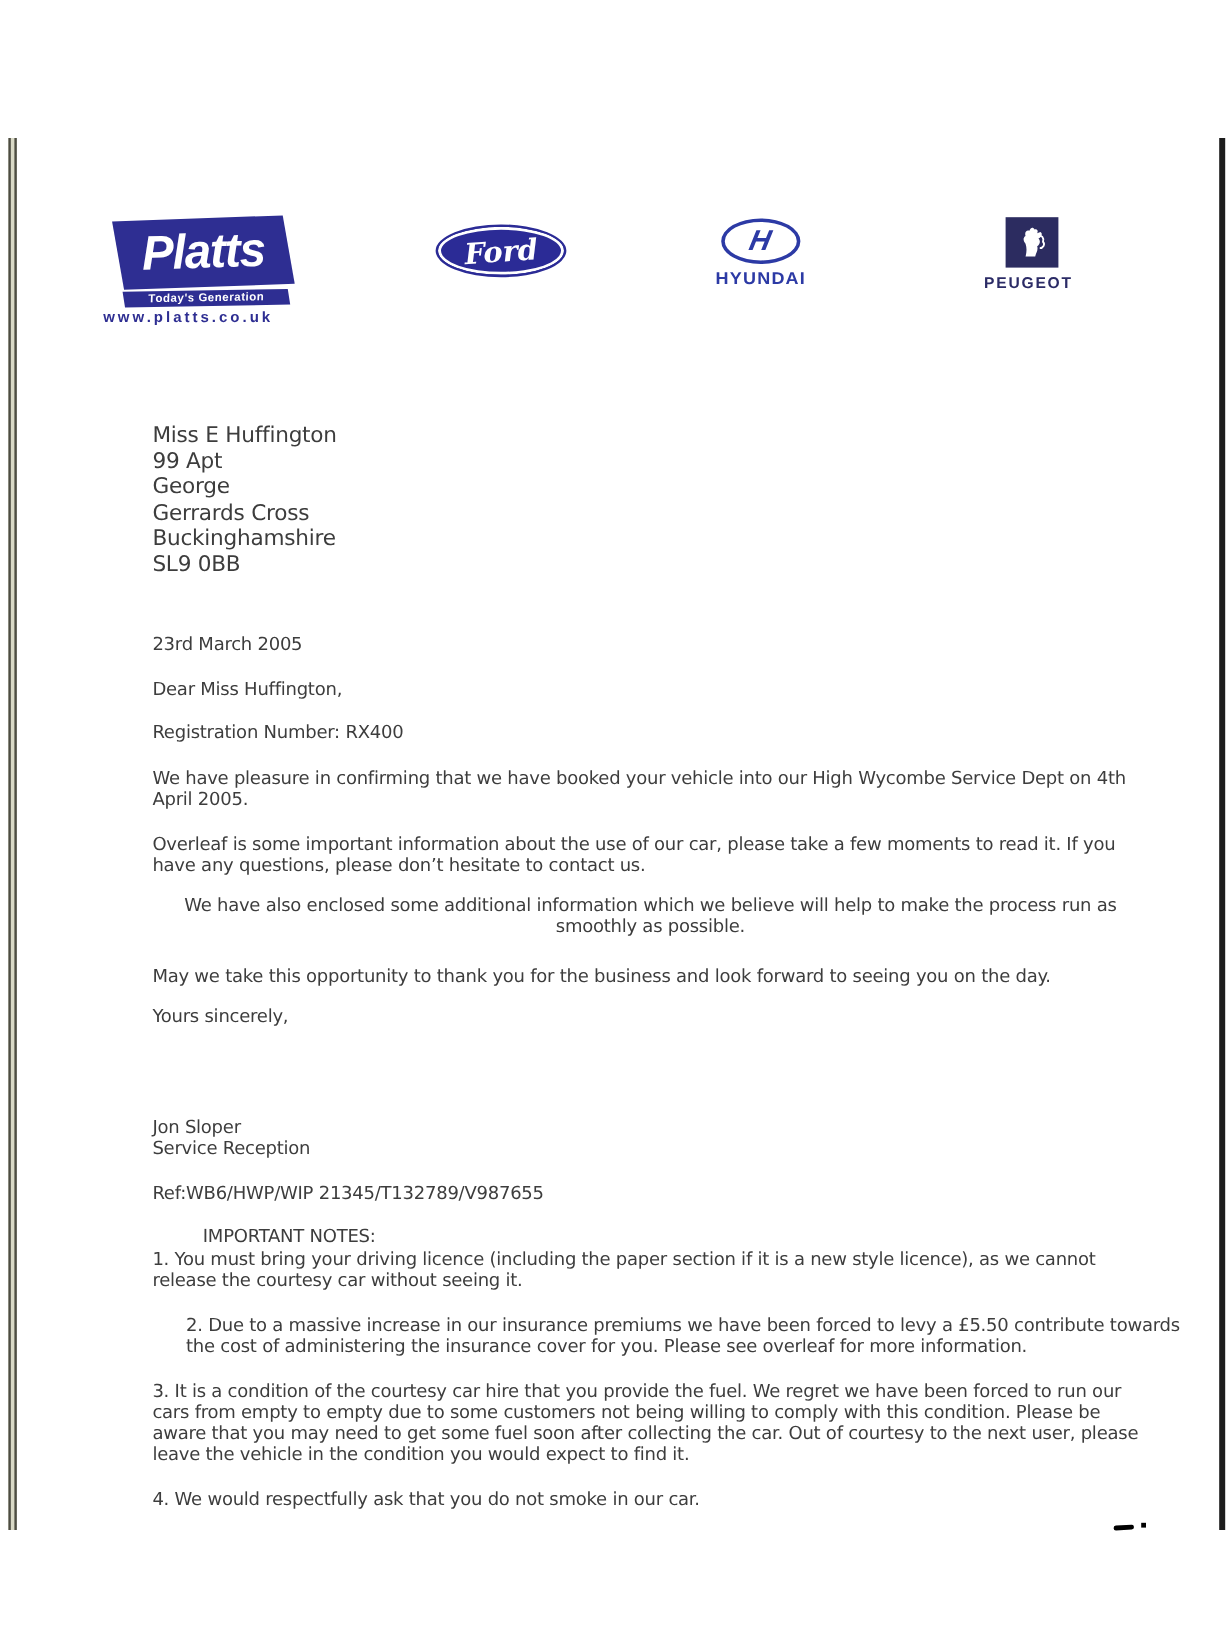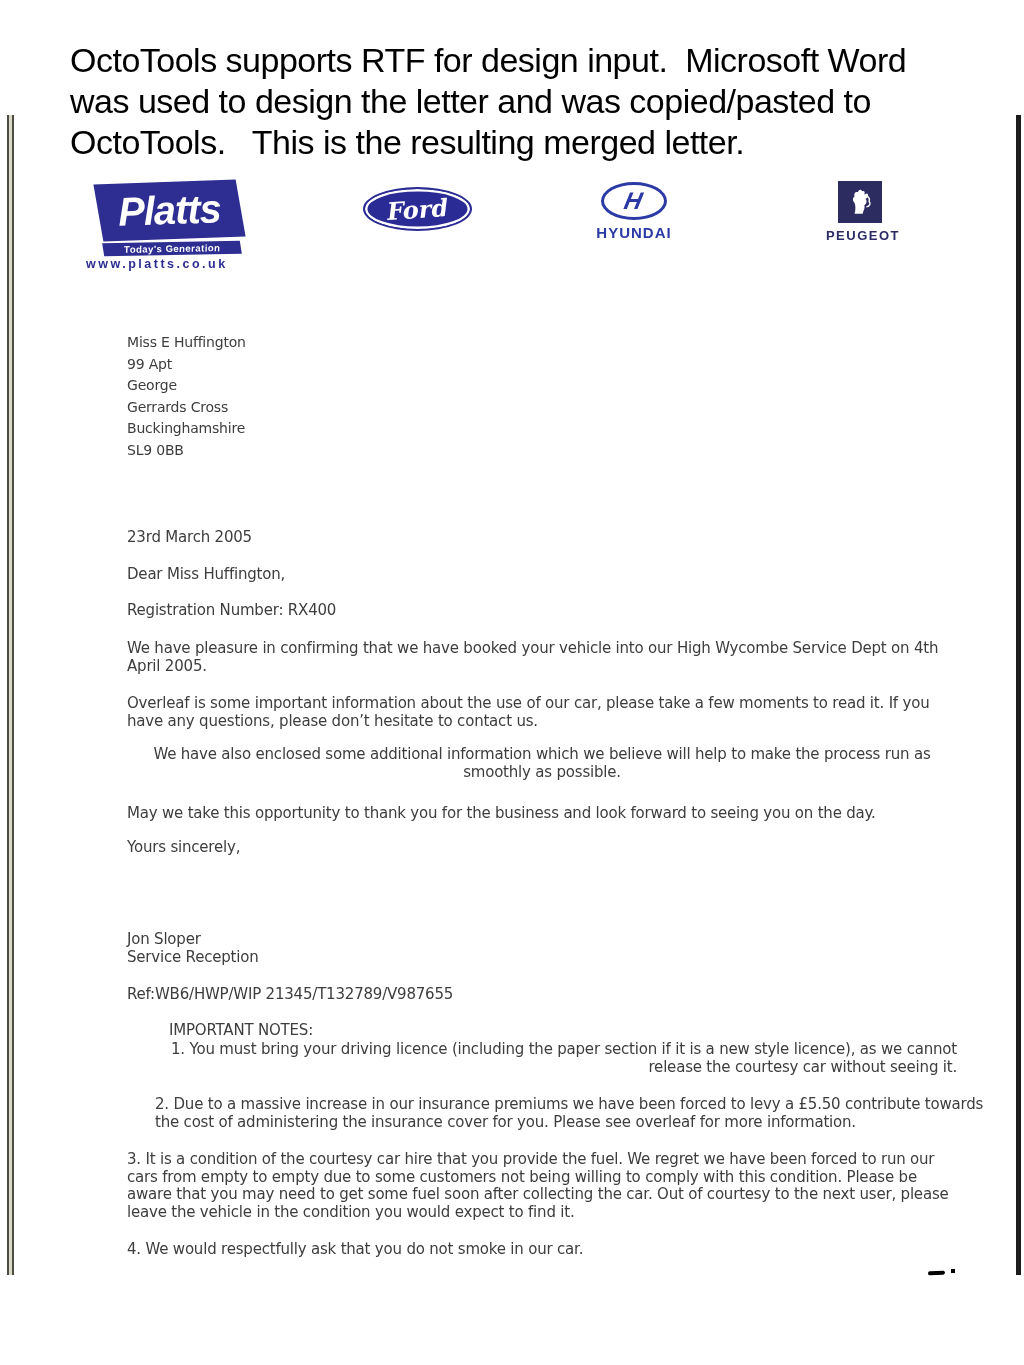--- a/index.html
+++ b/index.html
@@ -41,61 +41,56 @@
                font-weight:bold;font-size:24px;transform:rotate(-4deg);letter-spacing:0px;}
 
   .hyundai{position:absolute;left:584px;top:182px;width:100px;text-align:center;}
   .hyundai-oval{margin:0 auto;width:60px;height:32px;border:3.5px solid #2c3aa5;
                 border-radius:50%;display:flex;align-items:center;justify-content:center;}
   .hyundai-h{color:#2c3aa5;font-weight:bold;font-size:24px;line-height:24px;
              font-family:"Liberation Sans",sans-serif;transform:skewX(-22deg);}
   .hyundai-word{margin-top:4px;color:#2c3aa5;font-weight:bold;font-size:15px;
                 letter-spacing:1px;font-family:"Liberation Sans",sans-serif;transform:scaleY(0.95);}
 
-  .peugeot{position:absolute;left:820px;top:181px;width:80px;text-align:right;}
+  .peugeot{position:absolute;left:820px;top:181px;width:80px;text-align:left;}
   .peugeot-square{margin:0 auto;width:44px;height:42px;background:#2c2c60;
                   display:flex;align-items:center;justify-content:center;}
   .peugeot-word{margin-top:5px;color:#2b2b66;font-weight:bold;font-size:13px;
                 letter-spacing:1.5px;font-family:"Liberation Sans",sans-serif;}
 
   
   .lt{position:absolute;left:127px;color:#3d3d3d;font-size:15px;line-height:17.5px;
       letter-spacing:-0.2px;width:830px;}
-  .recipient{top:332px;font-size:14px;line-height:21.5px;}
+  .recipient{top:352px;font-size:18px;line-height:21.5px;}
   .date-line{top:529px;}
   .salutation{top:566px;}
   .registration{top:602px;}
   .para1{top:640px;}
   .para2{top:695px;}
   .para3{top:746px;text-align:center;}
   .para4{top:805px;}
   .closing{top:839px;}
   .signatory{top:931px;}
   .reference{top:986px;}
   .notes-heading{top:1022px;margin-left:42px;}
-  .note1{top:1041px;text-align:right;}
+  .note1{top:1041px;}
   .note2{top:1096px;margin-left:28px;}
   .note3{top:1151px;}
   .note4{top:1241px;}
 
   
   .frag-dash{position:absolute;left:928px;top:1271px;width:17px;height:4px;background:#000;
              border-radius:2px;transform:rotate(-3deg);}
   .frag-dot{position:absolute;left:951px;top:1269px;width:4px;height:4px;background:#000;}
 </style>
 </head>
 <body>
 
 <div class="slide">
 
-  <div class="heading">
-    <div class="heading-line">OctoTools supports RTF for design input.  Microsoft Word</div>
-    <div class="heading-line">was used to design the letter and was copied/pasted to</div>
-    <div class="heading-line">OctoTools.   This is the resulting merged letter.</div>
-  </div>
 
   <div class="page-edge-left"></div>
   <div class="page-edge-right"></div>
 
   <div>
     <div class="platts-main">
       <span class="platts-word">Platts</span>
     </div>
     <div class="platts-tagline">
       <span>Today's Generation</span>

